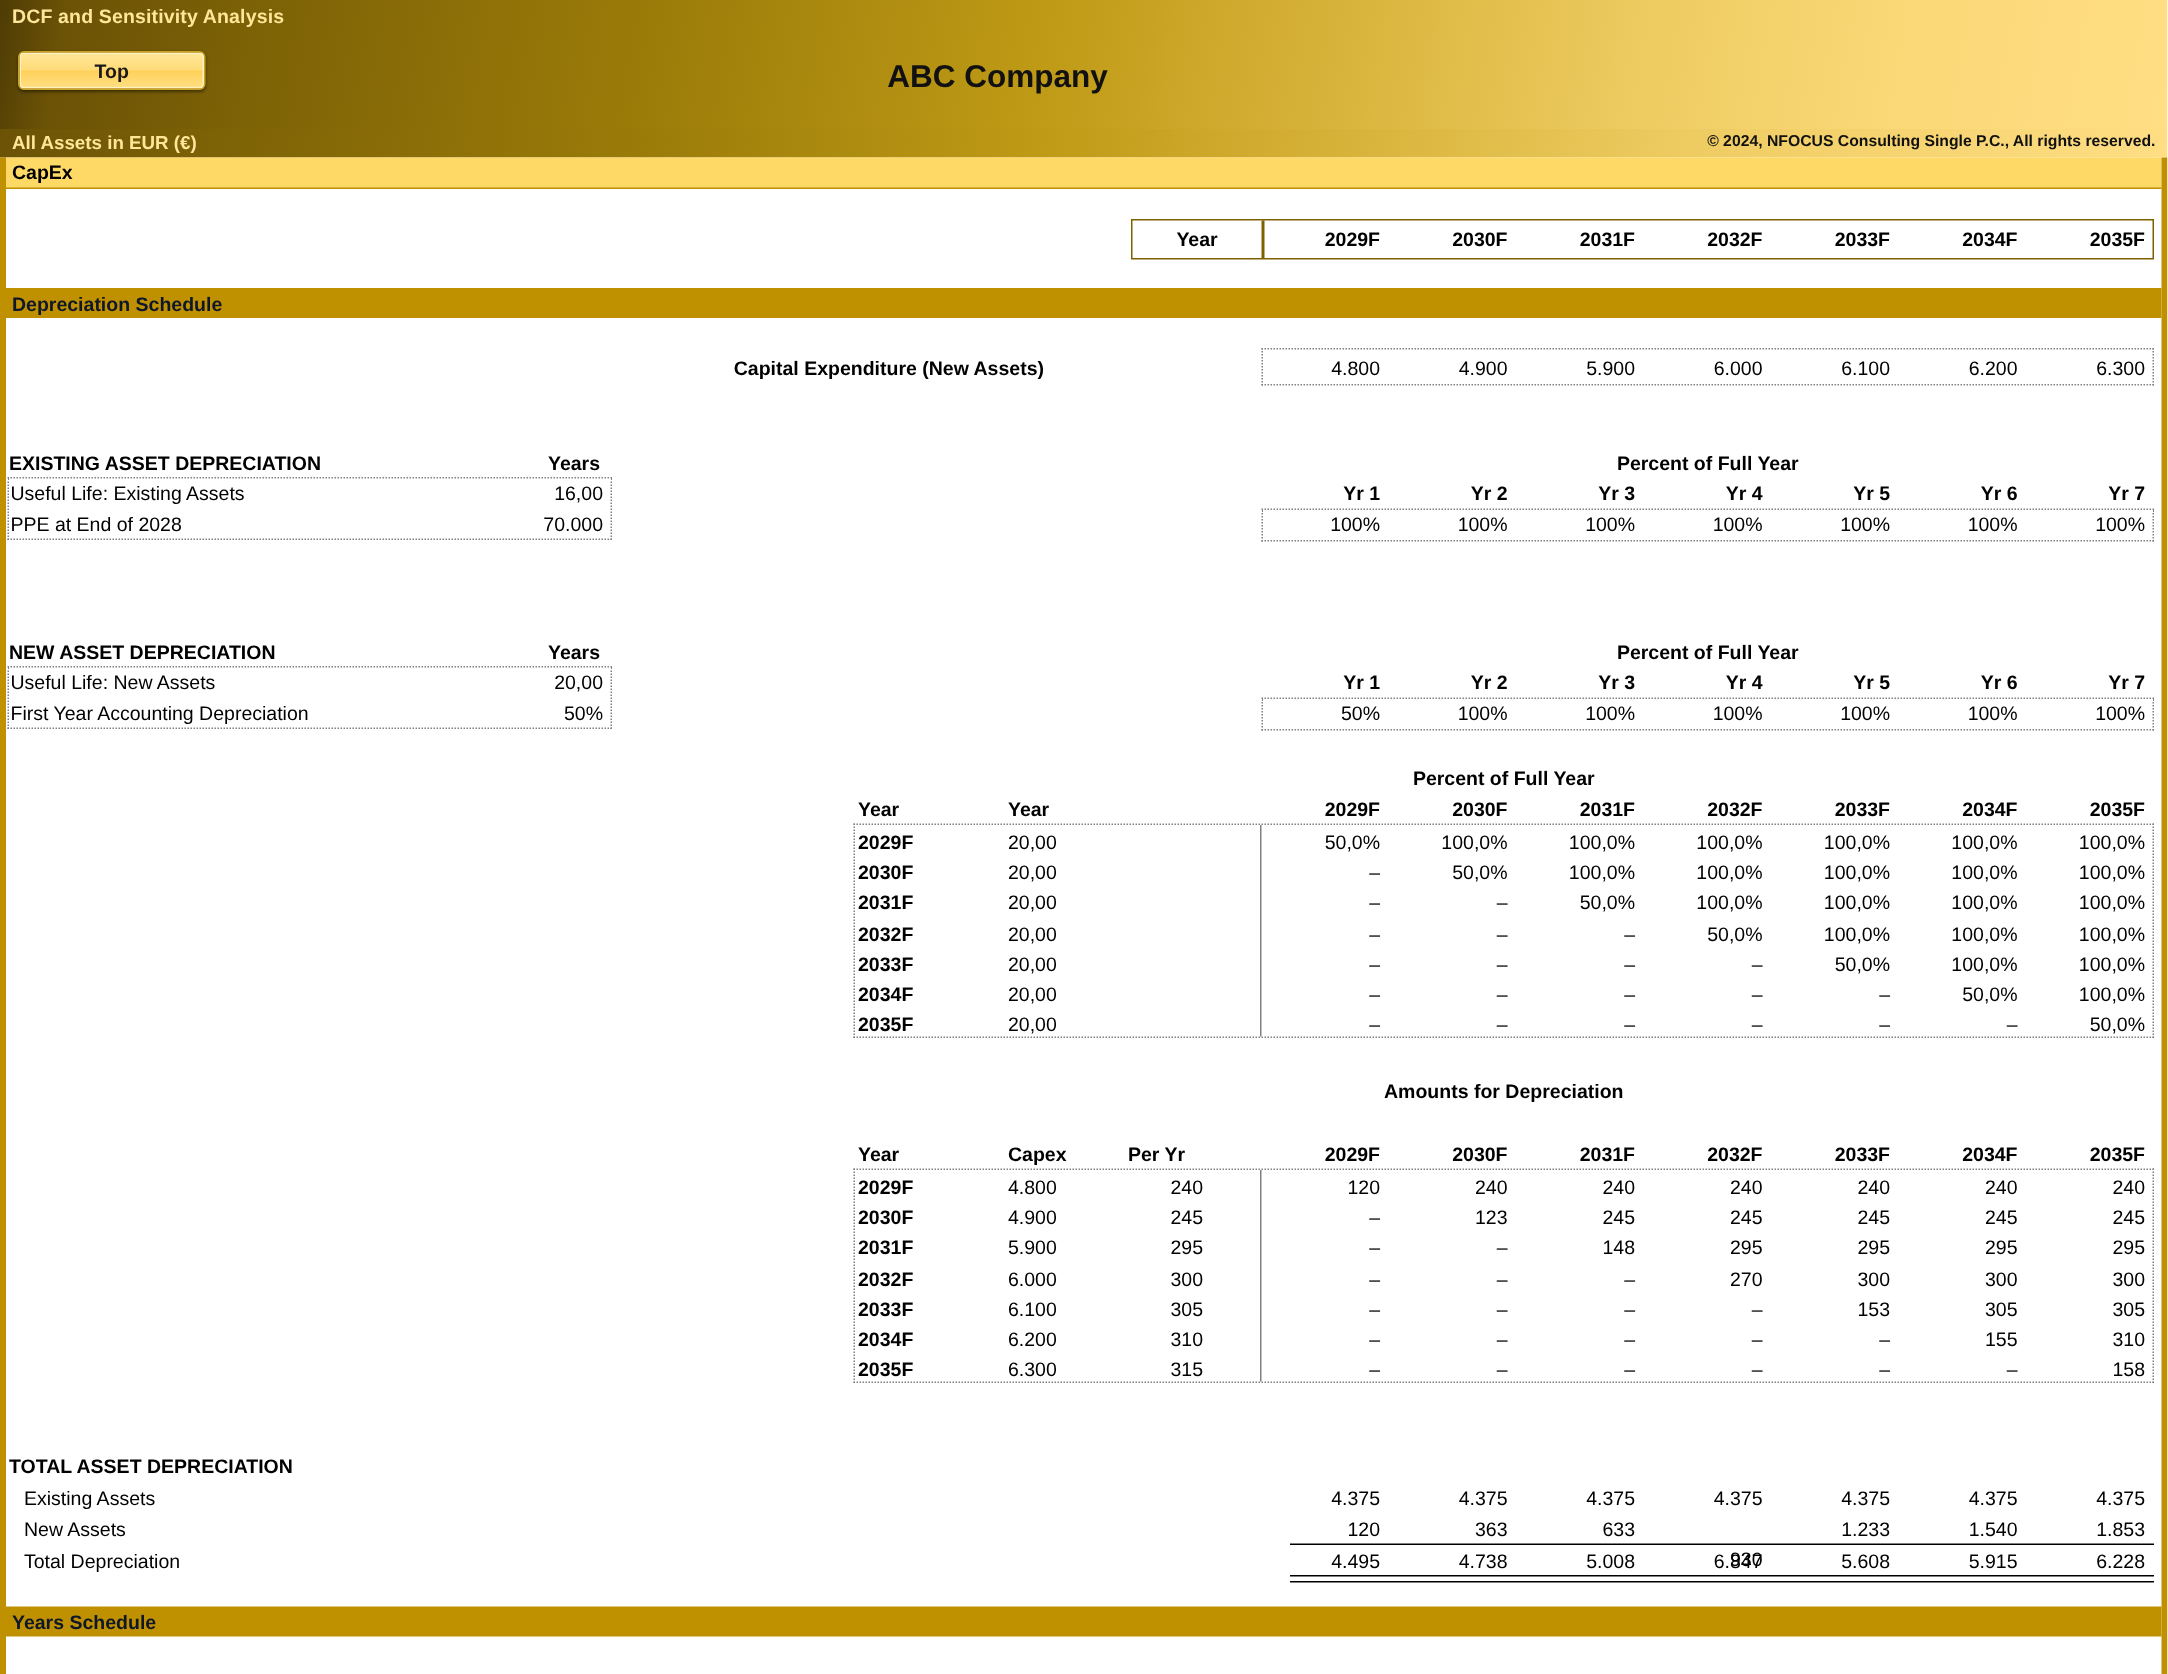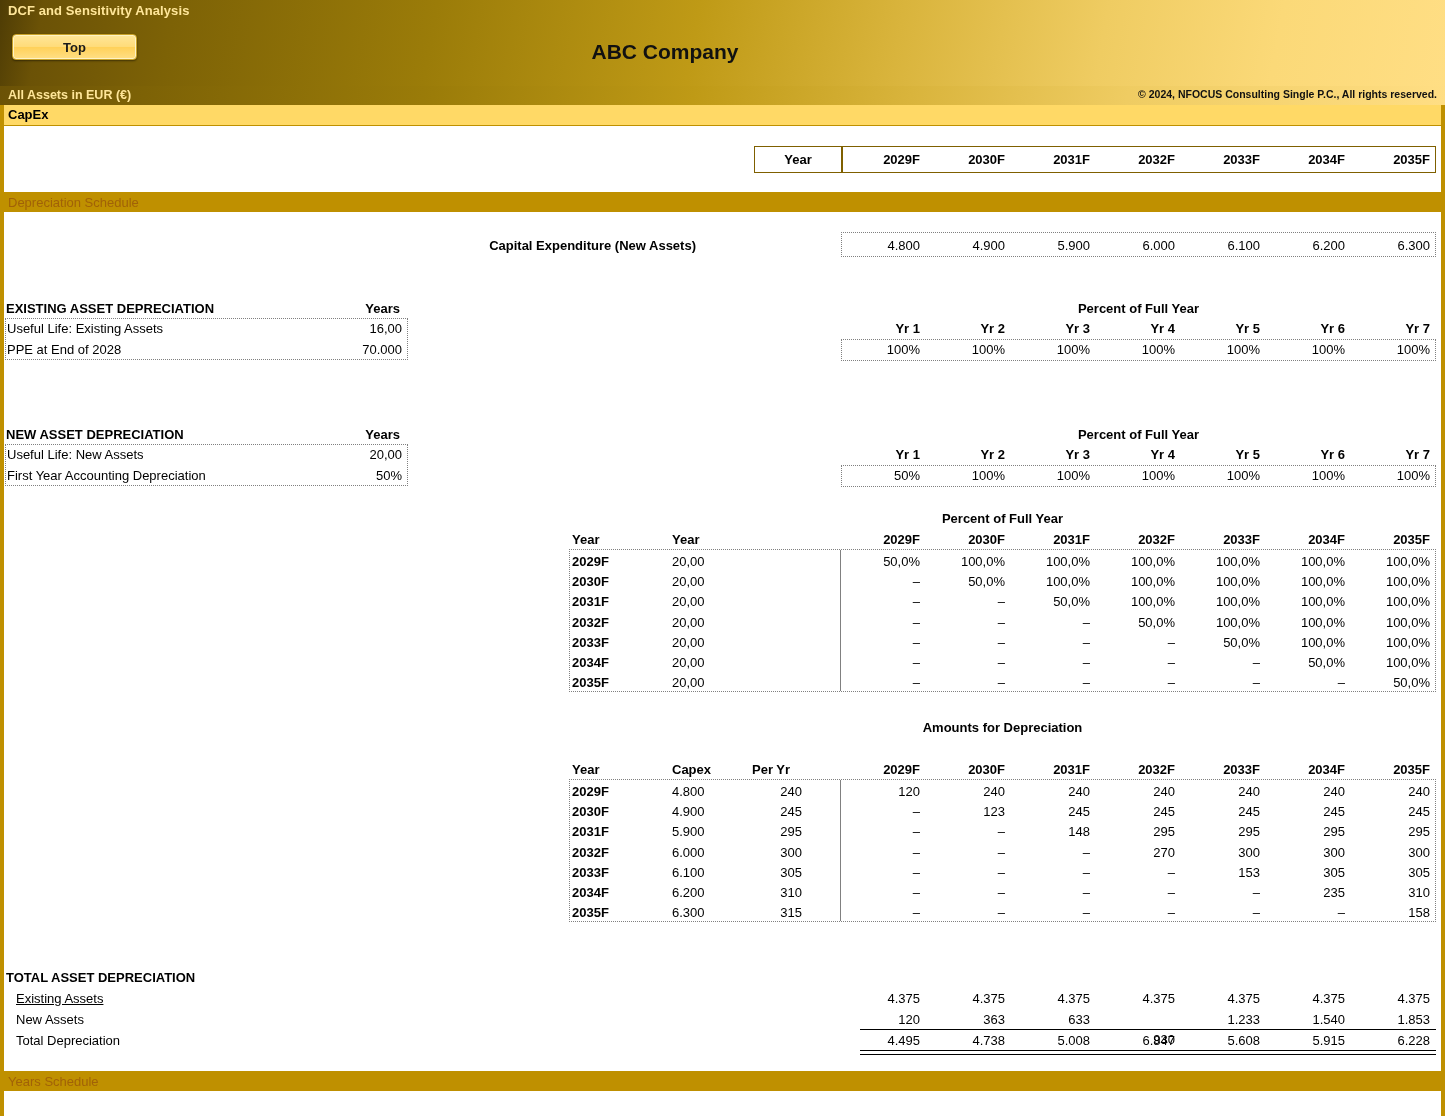--- a/index.html
+++ b/index.html
@@ -66,21 +66,21 @@
     position:absolute;left:8px;top:107px;
     font-size:13px;font-weight:bold;color:#000;
   }
   
   .sec-bar{
     position:absolute;left:4px;width:1437px;height:20px;
     background:#bf9000;
   }
   .sec-bar-label{
     position:absolute;left:8px;
-    font-size:13px;font-weight:normal;color:#a16207;
+    font-size:13px;font-weight:bold;color:#0f172a;
   }
   
   .lbl{position:absolute;font-size:13px;color:#000;white-space:nowrap;}
   .b{font-weight:bold;}
   .r{text-align:right;}
   .c{text-align:center;}
 
   
   .dotbox{
     position:absolute;
@@ -348,36 +348,36 @@
     <div class="lbl r" style="left: 1266px; top: 865px; width: 79px; text-align: right;">305</div>
     <div class="lbl r" style="left: 1351px; top: 865px; width: 79px; text-align: right;">305</div>
     <div class="lbl b" style="left: 572px; top: 885px;">2034F</div>
     <div class="lbl" style="left: 672px; top: 885px;">6.200</div>
     <div class="lbl r" style="left: 730px; width: 72px; top: 885px; text-align: right;">310</div>
     <div class="lbl r" style="left: 841px; top: 885px; width: 79px; text-align: right;">–</div>
     <div class="lbl r" style="left: 926px; top: 885px; width: 79px; text-align: right;">–</div>
     <div class="lbl r" style="left: 1011px; top: 885px; width: 79px; text-align: right;">–</div>
     <div class="lbl r" style="left: 1096px; top: 885px; width: 79px; text-align: right;">–</div>
     <div class="lbl r" style="left: 1181px; top: 885px; width: 79px; text-align: right;">–</div>
-    <div class="lbl r" style="left: 1266px; top: 885px; width: 79px; text-align: right;">235</div>
+    <div class="lbl r" style="left: 1266px; top: 885px; width: 79px; text-align: right;">155</div>
     <div class="lbl r" style="left: 1351px; top: 885px; width: 79px; text-align: right;">310</div>
     <div class="lbl b" style="left: 572px; top: 905px;">2035F</div>
     <div class="lbl" style="left: 672px; top: 905px;">6.300</div>
     <div class="lbl r" style="left: 730px; width: 72px; top: 905px; text-align: right;">315</div>
     <div class="lbl r" style="left: 841px; top: 905px; width: 79px; text-align: right;">–</div>
     <div class="lbl r" style="left: 926px; top: 905px; width: 79px; text-align: right;">–</div>
     <div class="lbl r" style="left: 1011px; top: 905px; width: 79px; text-align: right;">–</div>
     <div class="lbl r" style="left: 1096px; top: 905px; width: 79px; text-align: right;">–</div>
     <div class="lbl r" style="left: 1181px; top: 905px; width: 79px; text-align: right;">–</div>
     <div class="lbl r" style="left: 1266px; top: 905px; width: 79px; text-align: right;">–</div>
     <div class="lbl r" style="left: 1351px; top: 905px; width: 79px; text-align: right;">158</div>
   </div>
 
 <div class="lbl b" style="left:6px;top:970px;">TOTAL ASSET DEPRECIATION</div>
-<div class="lbl" style="left:16px;top:991px;text-decoration:underline;">Existing Assets</div>
+<div class="lbl" style="left:16px;top:991px;">Existing Assets</div>
 <div class="lbl" style="left:16px;top:1012px;">New Assets</div>
 <div class="lbl" style="left:16px;top:1033px;">Total Depreciation</div>
 <div class="hline" style="left:860px;top:1029px;width:576px;"></div>
 <div class="hline2" style="left:860px;top:1050px;width:576px;"></div>
 <div id="totals-rows">
     <div class="lbl r" style="left: 841px; top: 991px; width: 79px; text-align: right;">4.375</div>
     <div class="lbl r" style="left: 926px; top: 991px; width: 79px; text-align: right;">4.375</div>
     <div class="lbl r" style="left: 1011px; top: 991px; width: 79px; text-align: right;">4.375</div>
     <div class="lbl r" style="left: 1096px; top: 991px; width: 79px; text-align: right;">4.375</div>
     <div class="lbl r" style="left: 1181px; top: 991px; width: 79px; text-align: right;">4.375</div>

